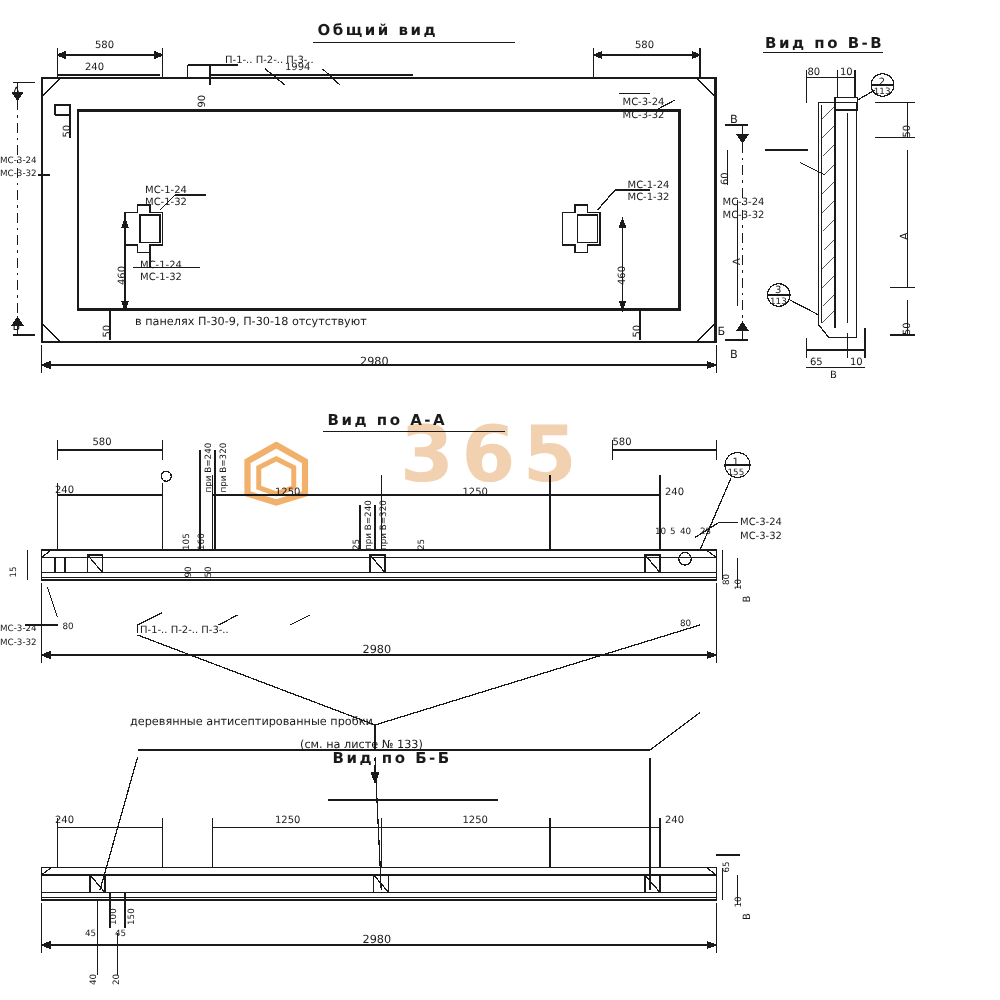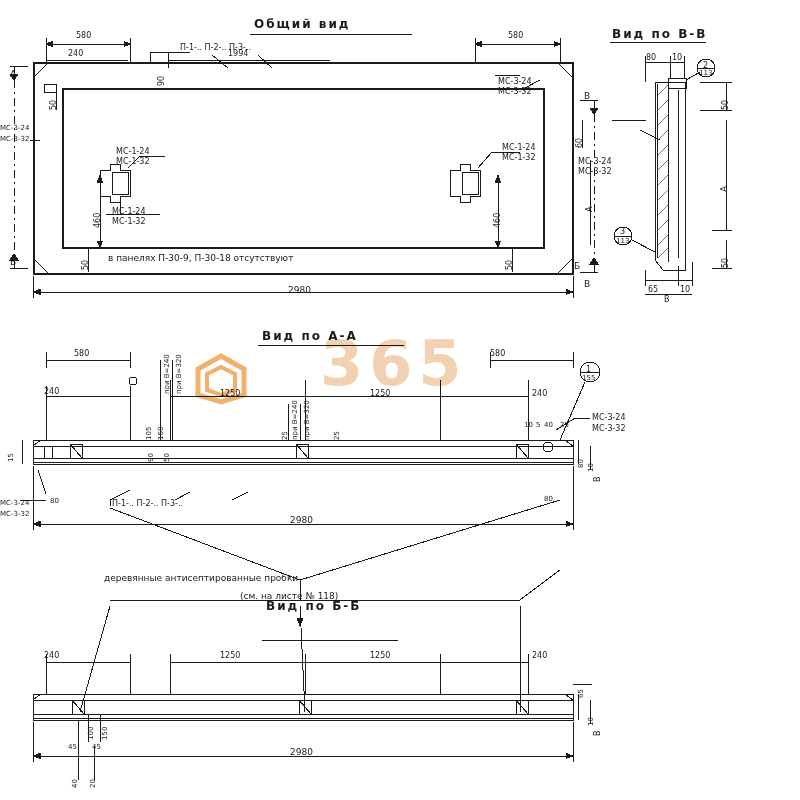--- a/index.html
+++ b/index.html
@@ -437,21 +437,21 @@
   <div class="lbl t7" style="left:0px;top:511px;">МС-3-32</div>
   <div class="lbl t7" style="left:50px;top:498px;">80</div>
   <div class="lbl t7" style="left:544px;top:496px;">80</div>
   <div class="lbl t7 rot" style="left:578px;top:468px;transform:rotate(-90deg);">80</div>
   <div class="lbl t7 rot" style="left:588px;top:472px;transform:rotate(-90deg);">10</div>
   <div class="lbl t8 rot" style="left:594px;top:482px;transform:rotate(-90deg);">В</div>
 
   <div class="lbl t8" style="left:112px;top:500px;">П-1-..   П-2-..   П-3-..</div>
 
   <div class="lbl t9" style="left:104px;top:574px;">деревянные   антисептированные   пробки</div>
-  <div class="lbl t9" style="left:240px;top:592px;">(см. на листе № 118)</div>
+  <div class="lbl t9" style="left:240px;top:592px;">(см. на листе № 133)</div>
 
   <div class="lbl t8" style="left:44px;top:652px;">240</div>
   <div class="lbl t8" style="left:220px;top:652px;">1250</div>
   <div class="lbl t8" style="left:370px;top:652px;">1250</div>
   <div class="lbl t8" style="left:532px;top:652px;">240</div>
   <div class="lbl t9" style="left:290px;top:748px;">2980</div>
 
   <div class="lbl t7 rot" style="left:88px;top:740px;transform:rotate(-90deg);">100</div>
   <div class="lbl t7 rot" style="left:102px;top:740px;transform:rotate(-90deg);">150</div>
   <div class="lbl t7" style="left:68px;top:744px;">45</div>

